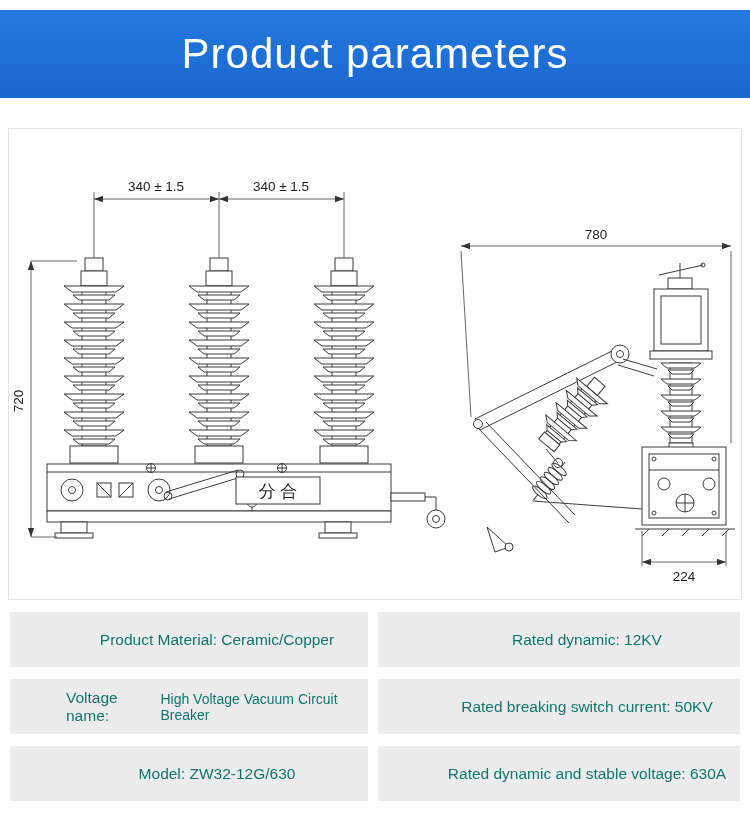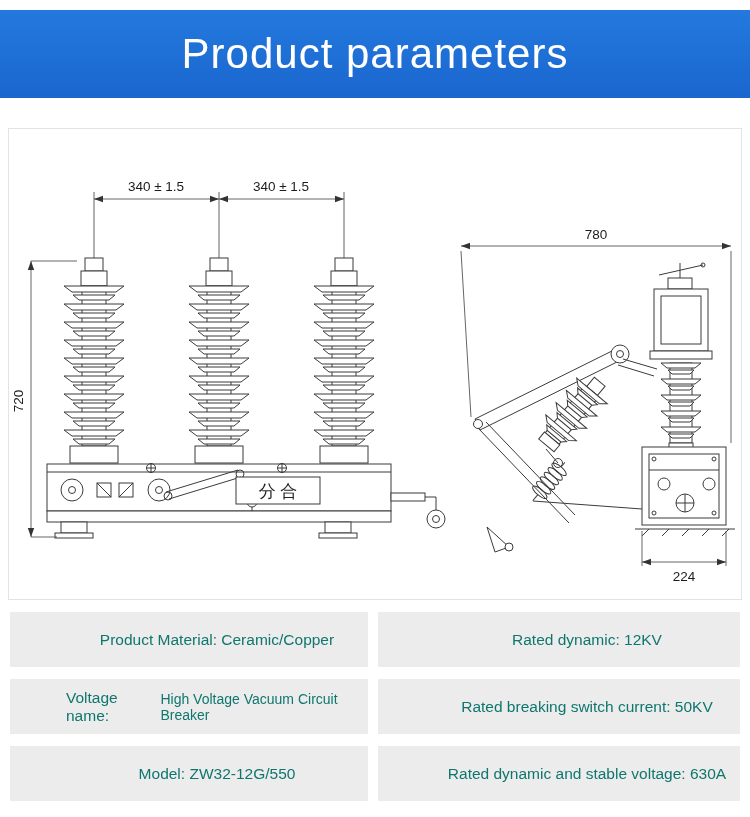--- a/index.html
+++ b/index.html
@@ -217,18 +217,18 @@
     <span>Rated dynamic: 12KV</span>
   </div>
   <div class="cell">
     <span>Voltage name:</span>
     <span class="small">High Voltage Vacuum Circuit Breaker</span>
   </div>
   <div class="cell">
     <span>Rated breaking switch current: 50KV</span>
   </div>
   <div class="cell">
-    <span>Model: ZW32-12G/550</span>
+    <span>Model: ZW32-12G/630</span>
   </div>
   <div class="cell">
     <span>Rated dynamic and stable voltage: 630A</span>
   </div>
 </div>
 
 </body></html>

